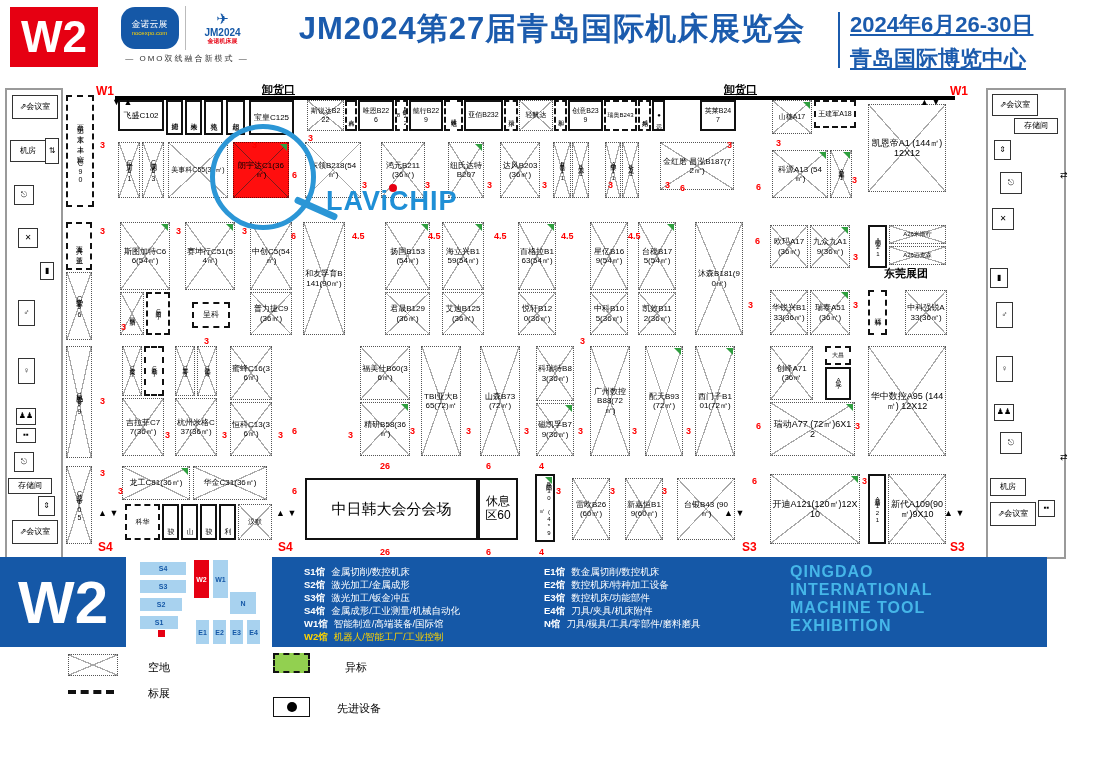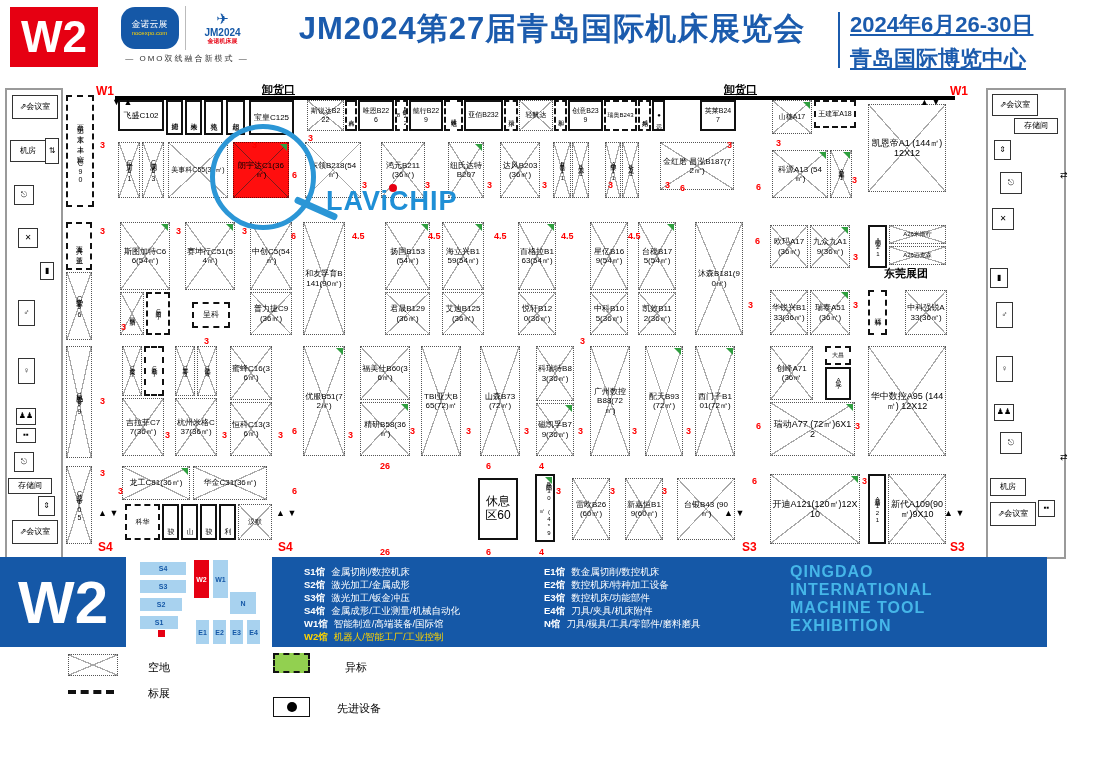--- a/index.html
+++ b/index.html
@@ -217,21 +217,20 @@
       <div class="booth standard vert" style="left: 868px; top: 290px; width: 19px; height: 45px; font-size: 7px;">福科</div>
       <div class="booth empty" style="left: 905px; top: 290px; width: 42px; height: 45px;">中科强锐A33(36㎡)</div>
       <div class="booth empty vert" style="left: 122px; top: 346px; width: 20px; height: 50px; font-size: 6px;">文横C7</div>
       <div class="booth standard vert" style="left: 144px; top: 346px; width: 20px; height: 50px; font-size: 6px;">豪勒C7</div>
       <div class="booth empty" style="left: 122px; top: 398px; width: 42px; height: 58px;">吉拉菲C77(36㎡)</div>
       <div class="booth empty vert" style="left: 175px; top: 346px; width: 20px; height: 50px; font-size: 6px;">好手C3</div>
       <div class="booth empty vert" style="left: 197px; top: 346px; width: 20px; height: 50px; font-size: 6px;">亿诚C4</div>
       <div class="booth empty" style="left: 175px; top: 398px; width: 42px; height: 58px;">杭州米格C37(36㎡)</div>
       <div class="booth empty" style="left: 230px; top: 346px; width: 42px; height: 54px;">蜜蜂C16(36㎡)</div>
       <div class="booth empty" style="left: 230px; top: 402px; width: 42px; height: 54px;">恒科C13(36㎡)</div>
-      <div class="booth empty flag" style="left: 303px; top: 346px; width: 42px; height: 110px;">优服B51(72㎡)</div>
       <div class="booth empty" style="left: 360px; top: 346px; width: 50px; height: 54px;">福美仕B60(36㎡)</div>
       <div class="booth empty flag" style="left: 360px; top: 402px; width: 50px; height: 54px;">精研B58(36㎡)</div>
       <div class="booth empty" style="left: 421px; top: 346px; width: 40px; height: 110px;">TBI亚大B65(72)㎡</div>
       <div class="booth empty" style="left: 480px; top: 346px; width: 40px; height: 110px;">山森B73(72㎡)</div>
       <div class="booth empty" style="left: 536px; top: 346px; width: 38px; height: 55px;">科瑞特B83(36㎡)</div>
       <div class="booth empty flag" style="left: 536px; top: 403px; width: 38px; height: 53px;">磁凯孚B79(36㎡)</div>
       <div class="booth empty" style="left: 590px; top: 346px; width: 40px; height: 110px;">广州数控B88(72㎡)</div>
       <div class="booth empty flag" style="left: 645px; top: 346px; width: 38px; height: 110px;">配天B93(72㎡)</div>
       <div class="booth empty flag" style="left: 695px; top: 346px; width: 40px; height: 110px;">西门子B101(72㎡)</div>
       <div class="booth empty" style="left: 770px; top: 346px; width: 43px; height: 54px;">创峰A71 (36㎡</div>
@@ -240,20 +239,21 @@
       <div class="booth empty flag" style="left: 770px; top: 402px; width: 85px; height: 54px; font-size: 9px;">瑞动A77 (72㎡)6X12</div>
       <div class="booth empty" style="left: 868px; top: 346px; width: 78px; height: 110px; font-size: 9px;">华中数控A95 (144㎡) 12X12</div>
       <div class="booth empty flag" style="left: 122px; top: 466px; width: 68px; height: 34px;">龙工C81(36㎡)</div>
       <div class="booth empty" style="left: 193px; top: 466px; width: 74px; height: 34px;">华金C31(36㎡)</div>
       <div class="booth standard" style="left: 125px; top: 504px; width: 35px; height: 36px; font-size: 7px;">科华</div>
       <div class="booth solid vert" style="left: 162px; top: 504px; width: 17px; height: 36px; font-size: 7px;">骏</div>
       <div class="booth solid vert" style="left: 181px; top: 504px; width: 17px; height: 36px; font-size: 7px;">山</div>
       <div class="booth solid vert" style="left: 200px; top: 504px; width: 17px; height: 36px; font-size: 7px;">骏</div>
       <div class="booth solid vert" style="left: 219px; top: 504px; width: 17px; height: 36px; font-size: 7px;">利</div>
       <div class="booth empty" style="left: 238px; top: 504px; width: 34px; height: 36px; font-size: 7px;">汉默</div>
+      <div class="booth solid" style="left: 305px; top: 478px; width: 173px; height: 62px; font-size: 15px;">中日韩大会分会场</div>
       <div class="booth solid" style="left: 478px; top: 478px; width: 40px; height: 62px; font-size: 12px;">休息区60</div>
       <div class="booth solid vert flag" style="left: 535px; top: 474px; width: 20px; height: 68px; font-size: 6px;">腾阳B30 (4*9㎡</div>
       <div class="booth empty" style="left: 572px; top: 478px; width: 38px; height: 62px;">雷欧B26(60㎡)</div>
       <div class="booth empty" style="left: 625px; top: 478px; width: 38px; height: 62px;">新嘉恒B19(60㎡)</div>
       <div class="booth empty" style="left: 677px; top: 478px; width: 58px; height: 62px;">台银B43 (90㎡)</div>
       <div class="booth empty flag" style="left: 770px; top: 474px; width: 90px; height: 70px; font-size: 9px;">开迪A121(120㎡)12X10</div>
       <div class="booth solid vert" style="left: 868px; top: 474px; width: 18px; height: 70px; font-size: 6px;">嘉越A121</div>
       <div class="booth empty" style="left: 888px; top: 474px; width: 58px; height: 70px; font-size: 9px;">新代A109(90㎡)9X10</div>
       <div class="plabel red-label" style="left: 96px; top: 84px;">W1</div>
       <div class="plabel red-label" style="left: 950px; top: 84px;">W1</div>

